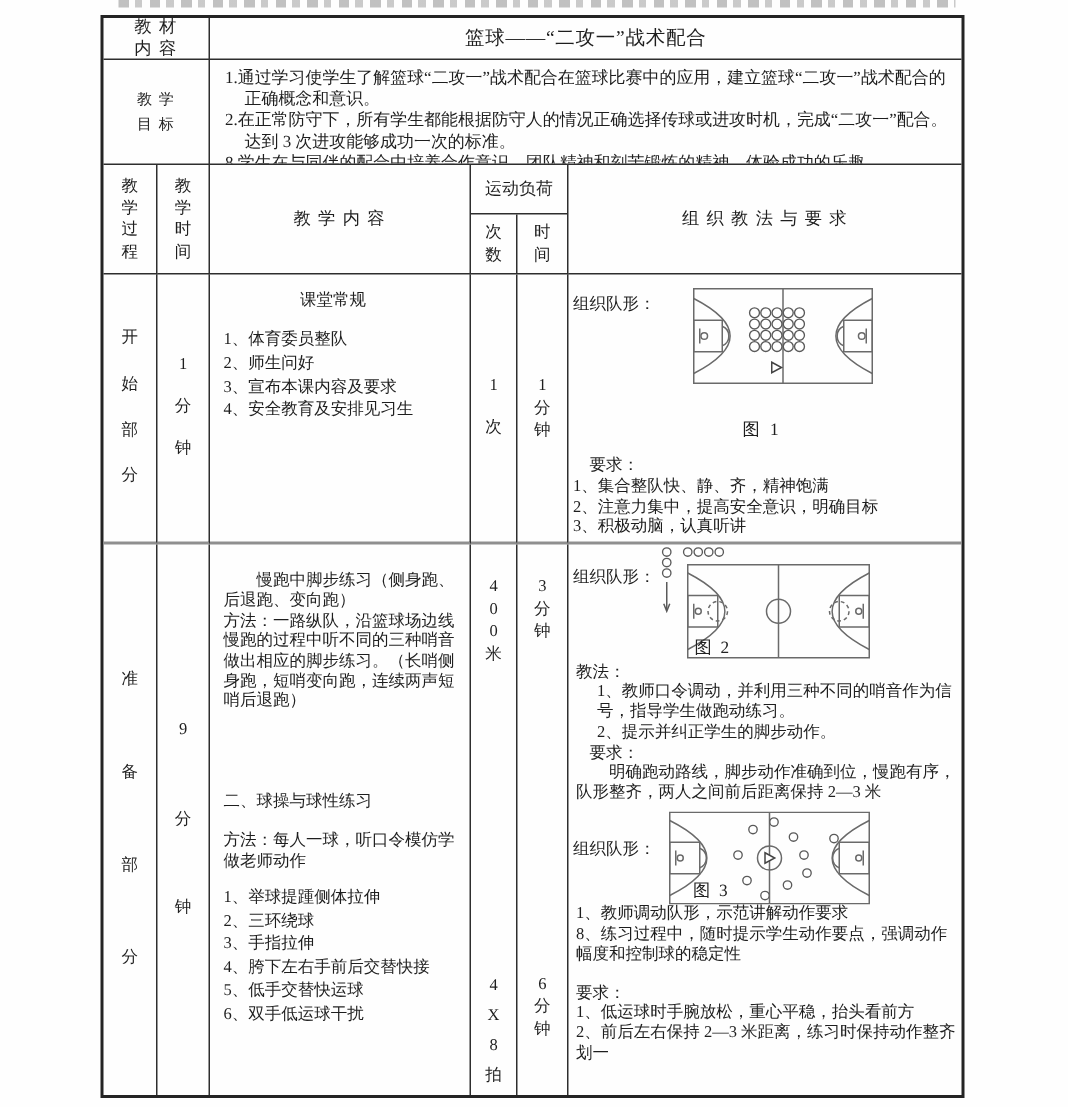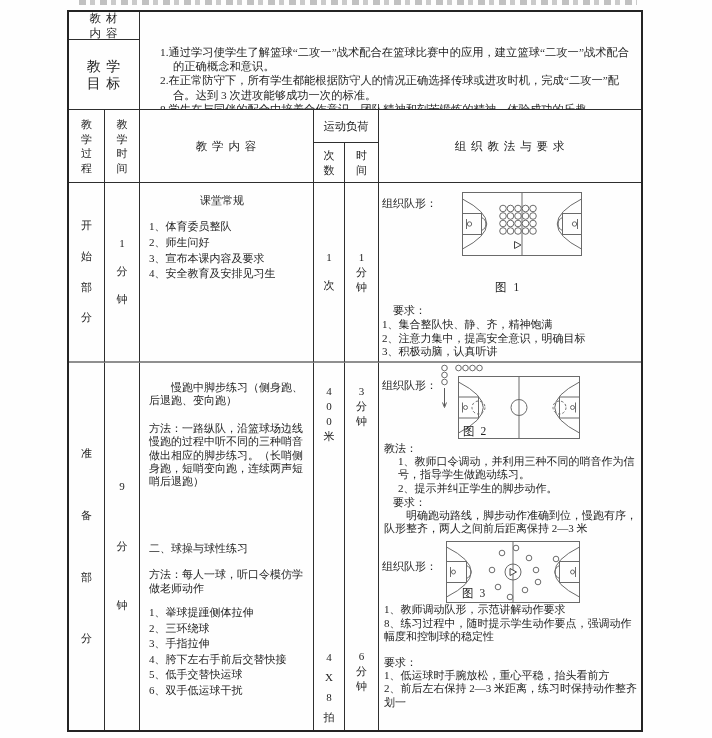--- a/index.html
+++ b/index.html
@@ -47,23 +47,23 @@
   .a-r1-org{grid-area:4/6/5/7}
   .a-r2-phase{grid-area:5/1/6/2}
   .a-r2-time{grid-area:5/2/6/3}
   .a-r2-cont{grid-area:5/3/6/4}
   .a-r2-reps{grid-area:5/4/6/5}
   .a-r2-dur{grid-area:5/5/6/6}
   .a-r2-org{grid-area:5/6/6/7}
 
   .mat-label{font-size:11.5px;line-height:15px;letter-spacing:1px;}
   .mat-title{font-size:13px;letter-spacing:.5px;}
-  .obj-label{font-size:14px;line-height:17px;letter-spacing:1px;}
+  .obj-label{font-size:10px;line-height:17px;letter-spacing:1px;}
   .obj-list{margin:0;padding:5px 8px 4px 10px;list-style:none;font-size:11.3px;line-height:14.2px;}
-  .obj-list li{padding-left:13px;text-indent:-13px;margin-left:10px;}
+  .obj-list li{padding-left:13px;text-indent:-13px;}
 
   .vchars{display:flex;flex-direction:column;align-items:center;justify-content:center;height:100%;}
   .vchars span{display:block;text-align:center;}
   .lh14 span{line-height:14.5px;}
   .lh15 span{line-height:15px;}
   .gap17{row-gap:17px;}
   .gap14{row-gap:14px;}
   .gap46{row-gap:46px;}
   .gap48{row-gap:48px;}
   .g2{display:flex;flex-direction:column;align-items:center;justify-content:space-between;height:100%;box-sizing:border-box;}
@@ -91,20 +91,21 @@
 </style>
 </head>
 <body>
 
 <div class="top-clip"></div>
 
 <div class="sheet">
 
   <div class="cell br bb center mat-label pre a-mat-label">教 材
 内 容</div>
+  <div class="cell bb center mat-title a-mat-val">篮球——“二攻一”战术配合</div>
 
   <div class="cell br bb center obj-label pre a-obj-label">教 学
 目 标</div>
   <div class="cell bb a-obj-val">
     <ul class="obj-list">
       <li>1.通过学习使学生了解篮球“二攻一”战术配合在篮球比赛中的应用，建立篮球“二攻一”战术配合的正确概念和意识。</li>
       <li>2.在正常防守下，所有学生都能根据防守人的情况正确选择传球或进攻时机，完成“二攻一”配合。达到 3 次进攻能够成功一次的标准。</li>
       <li>8.学生在与同伴的配合中培养合作意识、团队精神和刻苦锻炼的精神，体验成功的乐趣。</li>
     </ul>
   </div>
@@ -244,21 +245,21 @@
   </div>
   <div class="cell br a-r2-time">
     <div class="vchars gap46">
         <span>9</span>
         <span>分</span>
         <span>钟</span>
       </div>
   </div>
   <div class="cell br c3 a-r2-cont">
     <div class="indent2" style="margin-top:12px;">慢跑中脚步练习（侧身跑、后退跑、变向跑）</div>
-    <div style="margin-top:14px;">方法：一路纵队，沿篮球场边线慢跑的过程中听不同的三种哨音做出相应的脚步练习。（长哨侧身跑，短哨变向跑，连续两声短哨后退跑）</div>
+    <div style="">方法：一路纵队，沿篮球场边线慢跑的过程中听不同的三种哨音做出相应的脚步练习。（长哨侧身跑，短哨变向跑，连续两声短哨后退跑）</div>
     <div style="margin-top:53px;">二、球操与球性练习</div>
     <div style="margin-top:13px;">方法：每人一球，听口令模仿学做老师动作</div>
     <ul style="margin-top:11px;">
       <li>1、举球提踵侧体拉伸</li>
       <li>2、三环绕球</li>
       <li>3、手指拉伸</li>
       <li>4、胯下左右手前后交替快接</li>
       <li>5、低手交替快运球</li>
       <li>6、双手低运球干扰</li>
     </ul>

